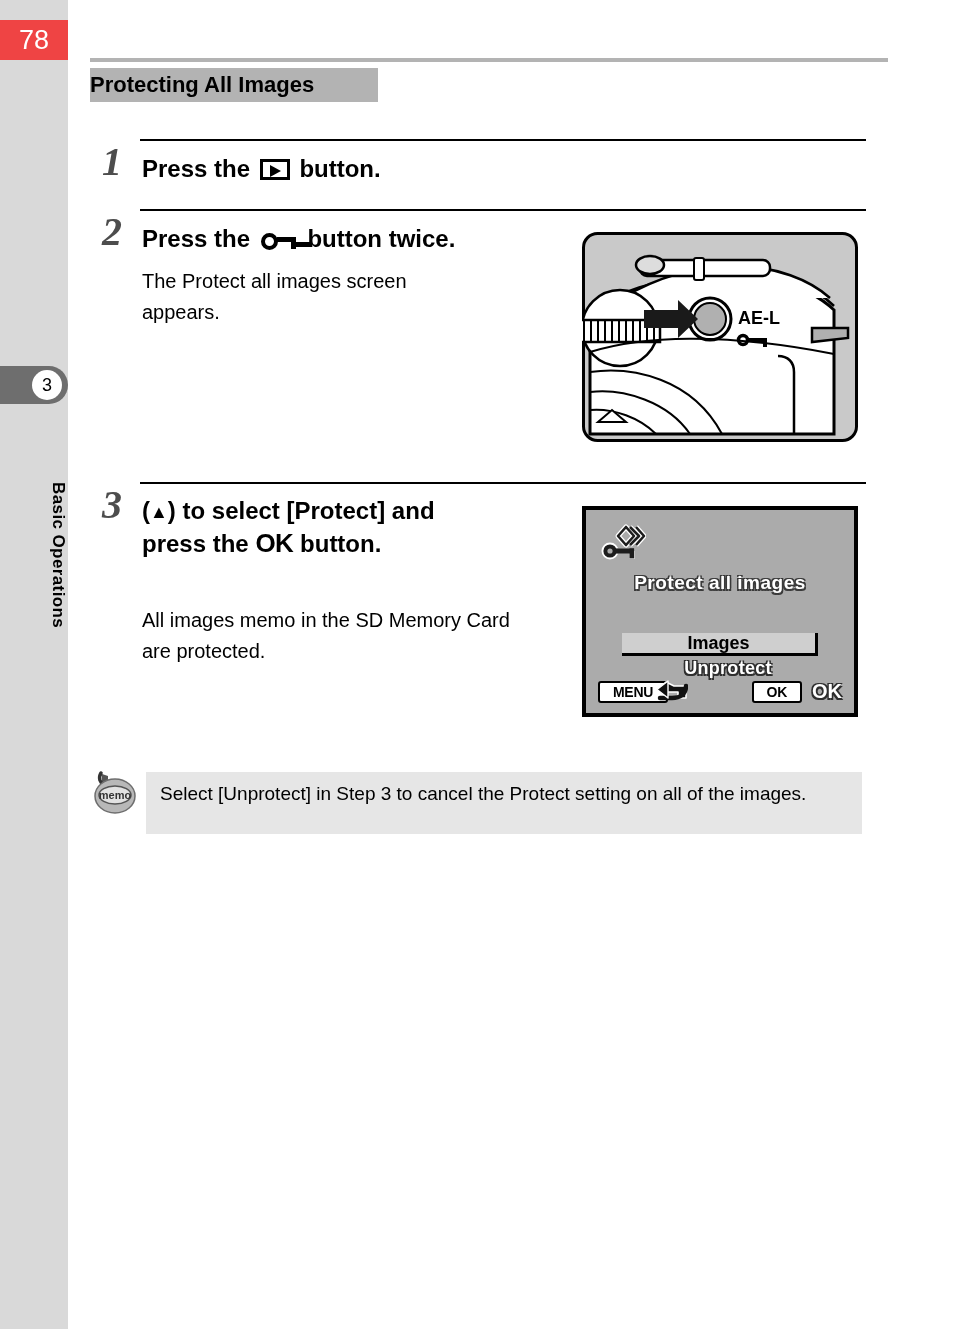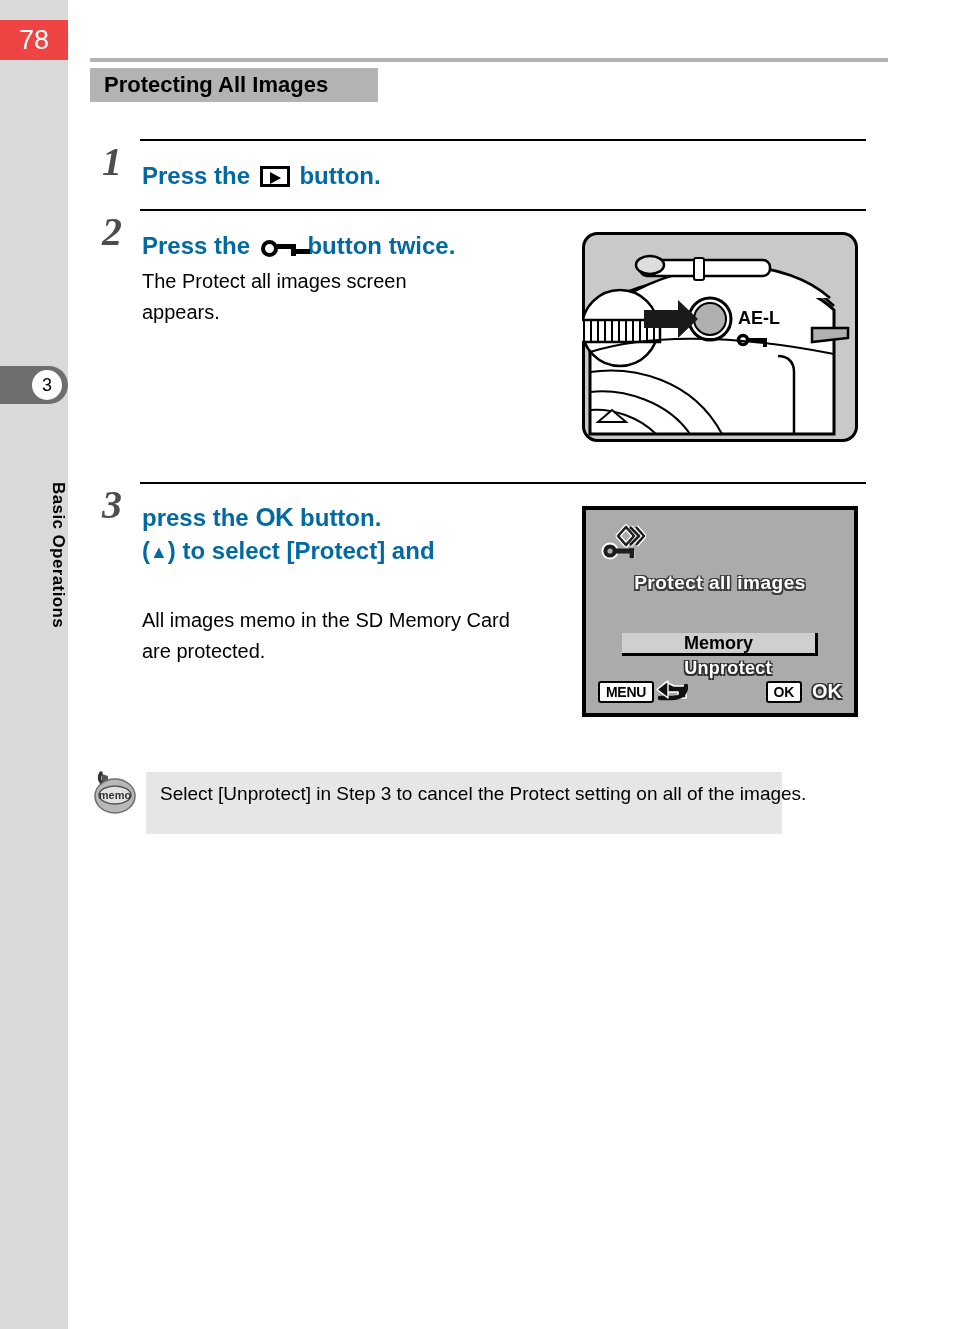--- a/index.html
+++ b/index.html
@@ -86,21 +86,20 @@
 
   #section-heading {
     position: absolute;
     left: 22px; top: 68px;
     width: 288px; height: 34px;
     background: #b3b3b3;
     color: #000000;
     font-size: 22px;
     font-weight: bold;
     line-height: 34px;
-    padding-left: 14px;
     box-sizing: border-box;
     white-space: nowrap;
   }
 
   
   .step-rule {
     position: absolute;
     left: 72px;
     width: 726px;
     height: 2px;
@@ -114,25 +113,24 @@
     font-size: 40px;
     font-weight: bold;
     font-style: italic;
     font-family: "Liberation Serif", serif;
     text-align: center;
     line-height: 1;
   }
   .step-heading {
     position: absolute;
     left: 74px;
-    color: #0369a1;
+    color: #000000;
     font-size: 24px;
     font-weight: bold;
     line-height: 33px;
-    margin-top: 7px;
   }
   .step-body {
     position: absolute;
     left: 74px;
     color: #000000;
     font-size: 20px;
     line-height: 31px;
   }
 
   
@@ -263,21 +261,21 @@
   }
   .badge {
     position: absolute;
     background: #ffffff;
     border: 2px solid #000000;
     border-radius: 3px;
     color: #000000;
     font-size: 14px;
     font-weight: bold;
     line-height: 18px;
-    padding: 0 6px;
+    padding: 0 13px;
     letter-spacing: -0.3px;
   }
   #lcd-menu-badge { left: 12px; top: 4px; }
   #lcd-back-icon  { position: absolute; left: 70px; top: 3px; width: 32px; height: 22px; }
   #lcd-ok-badge   { right: 52px; top: 4px; }
   #lcd-ok-label {
     position: absolute;
     right: 12px; top: 2px;
     font-size: 20px;
     font-weight: bold;
@@ -285,21 +283,21 @@
     line-height: 24px;
     text-shadow:
       -1.5px -1.5px 0 #2e2e2e,  1.5px -1.5px 0 #2e2e2e,
       -1.5px  1.5px 0 #2e2e2e,  1.5px  1.5px 0 #2e2e2e;
   }
 
   
   #memo-note {
     position: absolute;
     left: 78px; top: 772px;
-    width: 636px; height: 62px;
+    width: 716px; height: 62px;
     background: #e6e6e6;
   }
   #memo-text {
     position: absolute;
     left: 14px; top: 9px;
     width: 700px;
     color: #000000;
     font-size: 19px;
     line-height: 26px;
   }
@@ -392,22 +390,22 @@
 
       <path d="M 196 124 C 206 124 212 130 212 140 L 212 202" fill="none" stroke="#000000" stroke-width="2.5"></path>
 
       <path d="M 16 190 L 30 178 L 44 190 Z" fill="#ffffff" stroke="#000000" stroke-width="2"></path>
     </svg>
   </div>
 
   <div class="step-rule" style="top:482px;"></div>
   <div class="step-num" style="top:485px;"><span>3</span></div>
   <div class="step-heading" style="top:494px; width:420px;">
+    <div><span>(</span><span class="ico-up">▲</span><span>) to select [Protect] and</span></div>
     <div><span>press the </span><span class="ok-word">OK</span><span> button.</span></div>
-    <div><span>(</span><span class="ico-up">▲</span><span>) to select [Protect] and</span></div>
   </div>
   <div class="step-body" style="top:605px; width:370px;">All images memo in the SD Memory Card are protected.</div>
 
   <div id="lcd-figure">
     <div id="lcd-icon">
       <svg width="46" height="44" viewBox="0 0 46 44" xmlns="http://www.w3.org/2000/svg">
         <g stroke="#ffffff" stroke-width="5" stroke-linejoin="round" fill="none">
           <path d="M 18 14 L 26 5 L 34 14 L 26 23 Z"></path>
           <path d="M 30 5 L 39 14 L 30 23"></path>
           <path d="M 36 5 L 44 14 L 36 23"></path>
@@ -424,21 +422,21 @@
           <circle cx="10" cy="29" r="6.6"></circle>
           <circle cx="10" cy="29" r="2.6" fill="#ababab"></circle>
           <rect x="14" y="26.4" width="20" height="5.2"></rect>
           <rect x="29.5" y="26.4" width="4.6" height="10"></rect>
         </g>
       </svg>
     </div>
 
     <div id="lcd-title">Protect all images</div>
 
-    <div id="lcd-option-protect">Memory</div>
+    <div id="lcd-option-protect">Images</div>
     <div id="lcd-option-unprotect">Unprotect</div>
 
     <div id="lcd-footer">
       <div class="badge" id="lcd-menu-badge">MENU</div>
       <div id="lcd-back-icon">
         <svg width="32" height="22" viewBox="0 0 32 22" xmlns="http://www.w3.org/2000/svg">
           <path d="M 10 2 L 2 9 L 10 16 L 10 12 L 22 12 L 22 18 L 30 18 L 30 6 L 18 6 L 18 6 Z" fill="#111111" stroke="#ffffff" stroke-width="1.6" stroke-linejoin="round"></path>
           <path d="M 30 6 C 30 14 24 18 16 18 L 4 18" fill="none" stroke="#111111" stroke-width="4.5" stroke-linecap="round"></path>
           <path d="M 12 1 L 1 9.5 L 12 18 Z" fill="#111111" stroke="#ffffff" stroke-width="1.4" stroke-linejoin="round"></path>
         </svg>

